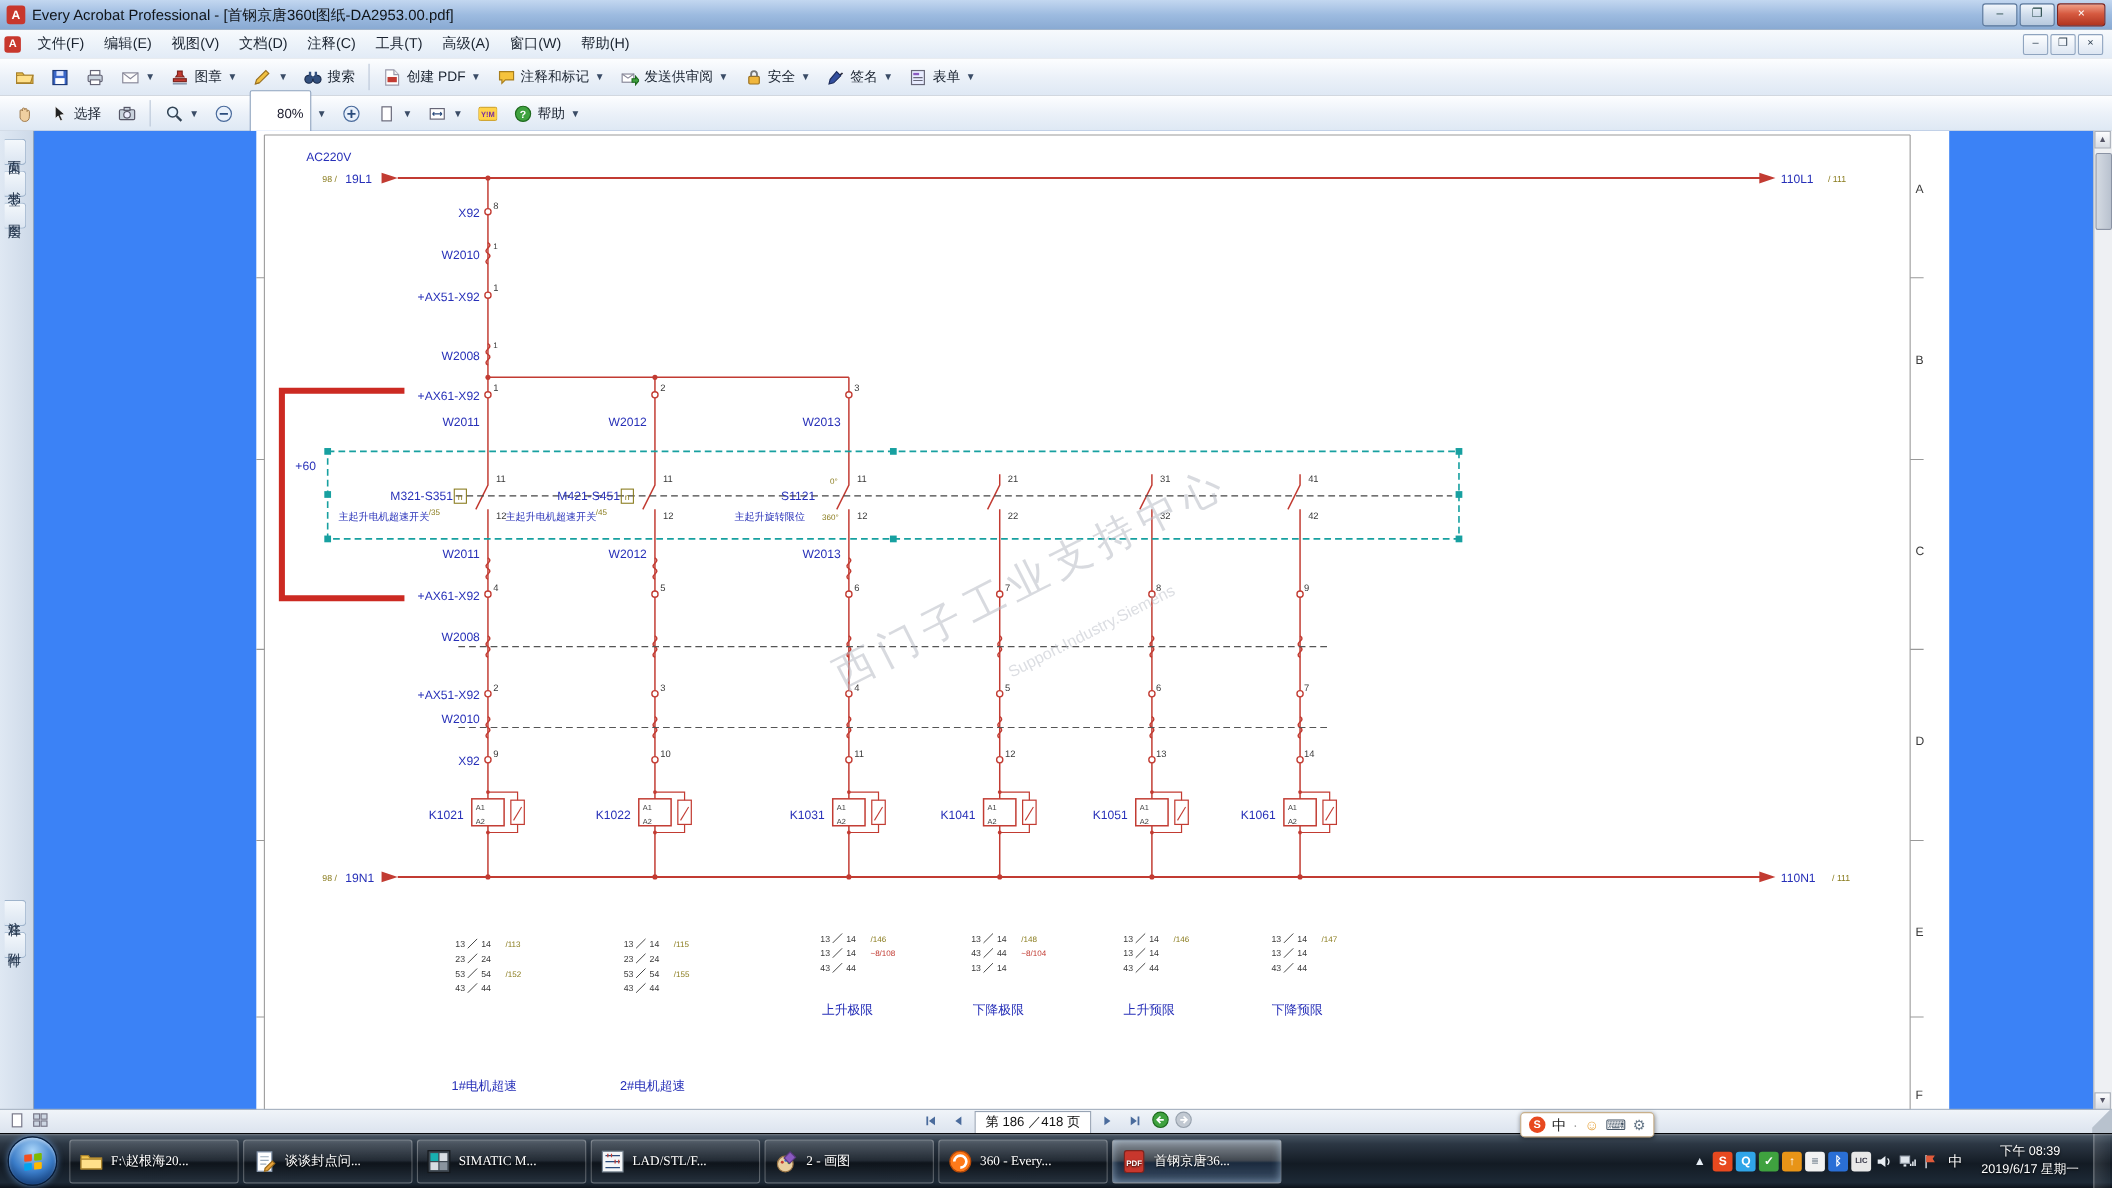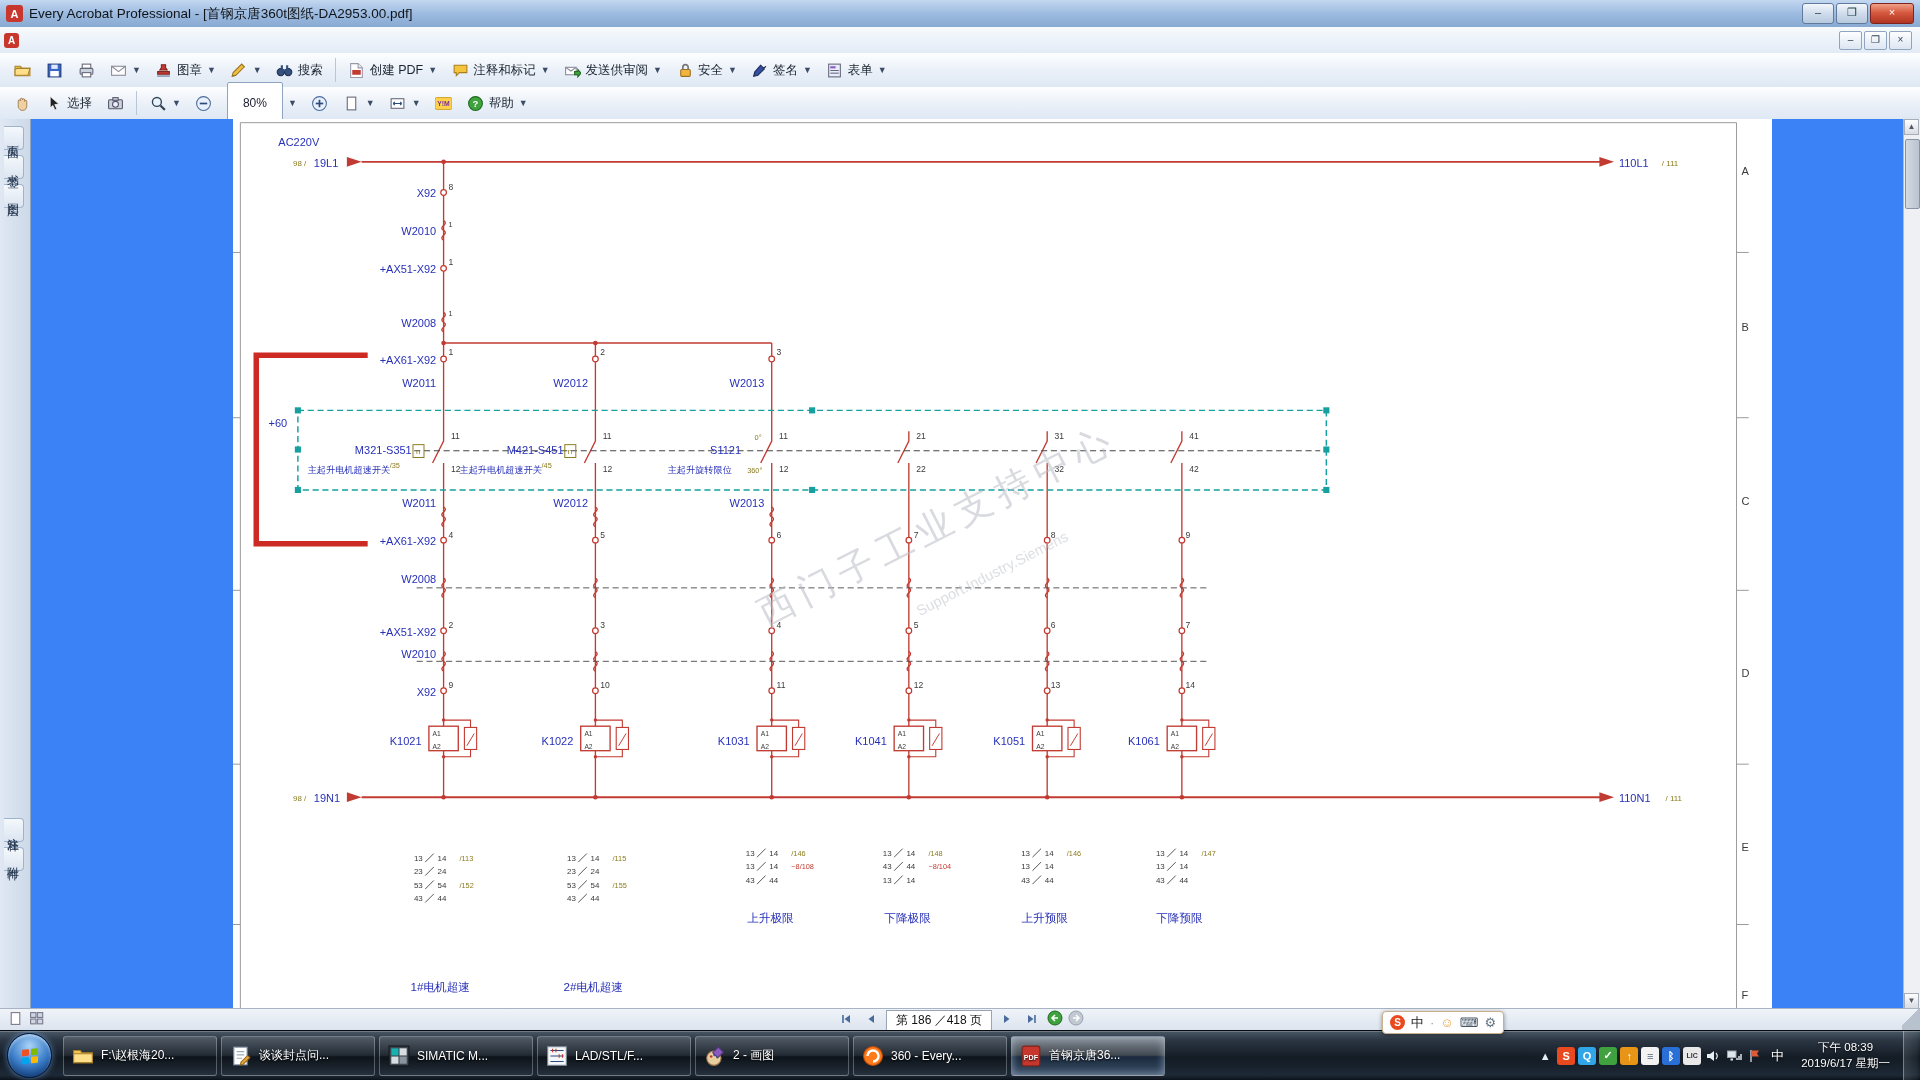--- a/index.html
+++ b/index.html
@@ -21,21 +21,21 @@
 
   
   .toolbar{position:absolute;left:0;right:0;display:flex;align-items:center;background:linear-gradient(#fdfeff,#eaf0f8 55%,#dee8f4);border-bottom:1px solid #b9c6d8;padding:0 6px;}
   #tb1{top:53px;height:34px;}
   #tb2{top:87px;height:32px;}
   .tbtn{display:flex;align-items:center;gap:4px;padding:3px 5px;margin:0 1px;border:1px solid transparent;border-radius:3px;background:transparent;font-size:12.5px;color:#1a2330;font-family:inherit;}
   .tb-ic{width:18px;height:18px;display:inline-flex;align-items:center;justify-content:center;}
   .tb-ic svg{width:17px;height:17px;}
   .caret{font-size:9px;color:#3a4c66;margin-left:1px;}
   .tb-divider{width:1px;height:24px;background:#b9c6d8;margin:0 5px;display:inline-block;}
-  .zoom-box{display:inline-block;min-width:42px;background:#fff;border:1px solid #8fa4bf;border-radius:2px;padding:13px 6px;font-size:12px;color:#223;text-align:center;}
+  .zoom-box{display:inline-block;min-width:42px;background:#fff;border:1px solid #8fa4bf;border-radius:2px;padding:13px 6px;font-size:12px;color:#223;text-align:right;}
 
   
   .workspace{position:absolute;top:119px;left:0;right:0;bottom:49px;}
   .left-strip{position:absolute;left:0;top:0;bottom:22px;width:30px;background:linear-gradient(90deg,#dfe8f3,#cdd9e8);border-right:1px solid #8fa4bf;}
   .side-tab{writing-mode:vertical-rl;text-orientation:upright;font-size:12px;color:#24364e;background:linear-gradient(#f4f8fc,#dbe5f1);border:1px solid #9fb4cc;border-left:none;border-radius:0 4px 4px 0;padding:9px 2px;margin:5px 0 0 4px;width:20px;box-sizing:border-box;letter-spacing:2px;}
   #left-tabs-top{position:absolute;top:2px;left:0;right:0;}
   #left-tabs-bottom{position:absolute;top:694px;left:0;right:0;}
 
   .doc-area{position:absolute;left:31px;right:16px;top:0;bottom:22px;background:#3b82f6;overflow:hidden;}
   .page-svg{position:absolute;left:202px;top:0;width:1539px;height:890px;background:#fff;}
@@ -58,21 +58,21 @@
   .sb-corner{margin-left:auto;width:18px;height:100%;background:linear-gradient(135deg,transparent 40%,#b8c2ce 41%);}
 
   
   .taskbar{position:absolute;left:0;right:0;bottom:0;height:49px;background:linear-gradient(#4a5866,#2c3744 18%,#131b24 55%,#1d2936 90%,#0c121a);border-top:1px solid #07090c;box-shadow:inset 0 1px 0 rgba(255,255,255,.22);display:flex;align-items:center;z-index:50;}
   .start-orb{width:43px;height:43px;border-radius:50%;margin:0 5px 0 7px;background:radial-gradient(circle at 50% 28%,#a9d4f8,#3a7cc8 52%,#0b2f66 90%);border:1px solid #061c3a;box-shadow:0 0 6px rgba(120,180,255,.6),inset 0 2px 3px rgba(255,255,255,.5);display:flex;align-items:center;justify-content:center;}
   .task-items{display:flex;gap:4px;margin-left:6px;}
   .task-item{width:154px;height:40px;display:flex;align-items:center;gap:7px;padding:0 8px;box-sizing:border-box;border:1px solid rgba(255,255,255,.28);border-radius:3px;background:linear-gradient(rgba(255,255,255,.16),rgba(255,255,255,.05) 48%,rgba(0,0,0,.25) 52%,rgba(255,255,255,.04));color:#fff;font-size:12px;font-family:inherit;text-shadow:0 1px 2px #000;}
   .task-item.active{background:linear-gradient(rgba(255,255,255,.42),rgba(255,255,255,.18) 48%,rgba(40,70,110,.35) 52%,rgba(160,200,255,.25));box-shadow:inset 0 0 8px rgba(200,230,255,.5);text-align:center;}
   .task-ic{width:22px;height:22px;flex:0 0 auto;}
   .task-ic svg{width:22px;height:22px;}
-  .task-label{white-space:nowrap;overflow:hidden;text-overflow:ellipsis;}
+  .task-label{white-space:nowrap;overflow:hidden;text-overflow:ellipsis;font-family:Liberation Serif, serif;}
   .tray{margin-left:auto;display:flex;align-items:center;gap:3px;padding-right:2px;height:100%;}
   .tray-ic{width:18px;height:18px;border-radius:3px;display:inline-flex;align-items:center;justify-content:center;font-size:11px;font-weight:bold;}
   .tray-ic svg{width:16px;height:16px;}
   .tray-ic.small{font-size:7px;}
   .input-ind{color:#fff;font-size:13px;padding:0 4px;text-shadow:0 1px 2px #000;}
   .clock{color:#fff;font-size:11.5px;line-height:1.35;text-align:center;padding:0 10px;text-shadow:0 1px 2px #000;}
   .show-desktop{width:14px;height:100%;border-left:1px solid rgba(255,255,255,.4);background:linear-gradient(90deg,rgba(255,255,255,.12),rgba(255,255,255,.03));}
 
   
   .sogou-bar{position:absolute;left:1382px;top:1011px;height:21px;background:#fff;border:1px solid #c9b08a;border-radius:4px;box-shadow:0 1px 4px rgba(0,0,0,.4);display:flex;align-items:center;gap:6px;padding:0 7px;z-index:60;font-size:13px;}
@@ -88,20 +88,31 @@
     <span>Every Acrobat Professional - [首钢京唐360t图纸-DA2953.00.pdf]</span>
     <span class="win-btns">
       <span class="win-btn">–</span>
       <span class="win-btn">❐</span>
       <span class="win-btn close">×</span>
     </span>
   </div>
 
   <div class="menubar">
     <span class="app-ico" style="width:15px;height:15px;font-size:10px;">A</span>
+    <span id="menu-items" style="display:flex;">
+        <span class="menu-item">文件(F)</span>
+        <span class="menu-item">编辑(E)</span>
+        <span class="menu-item">视图(V)</span>
+        <span class="menu-item">文档(D)</span>
+        <span class="menu-item">注释(C)</span>
+        <span class="menu-item">工具(T)</span>
+        <span class="menu-item">高级(A)</span>
+        <span class="menu-item">窗口(W)</span>
+        <span class="menu-item">帮助(H)</span>
+      </span>
     <span class="mdi-btns">
       <span class="mdi-btn">–</span>
       <span class="mdi-btn">❐</span>
       <span class="mdi-btn">×</span>
     </span>
   </div>
 
   <div class="toolbar" id="tb1">
       <button class="tbtn">
         <span class="tb-ic">

